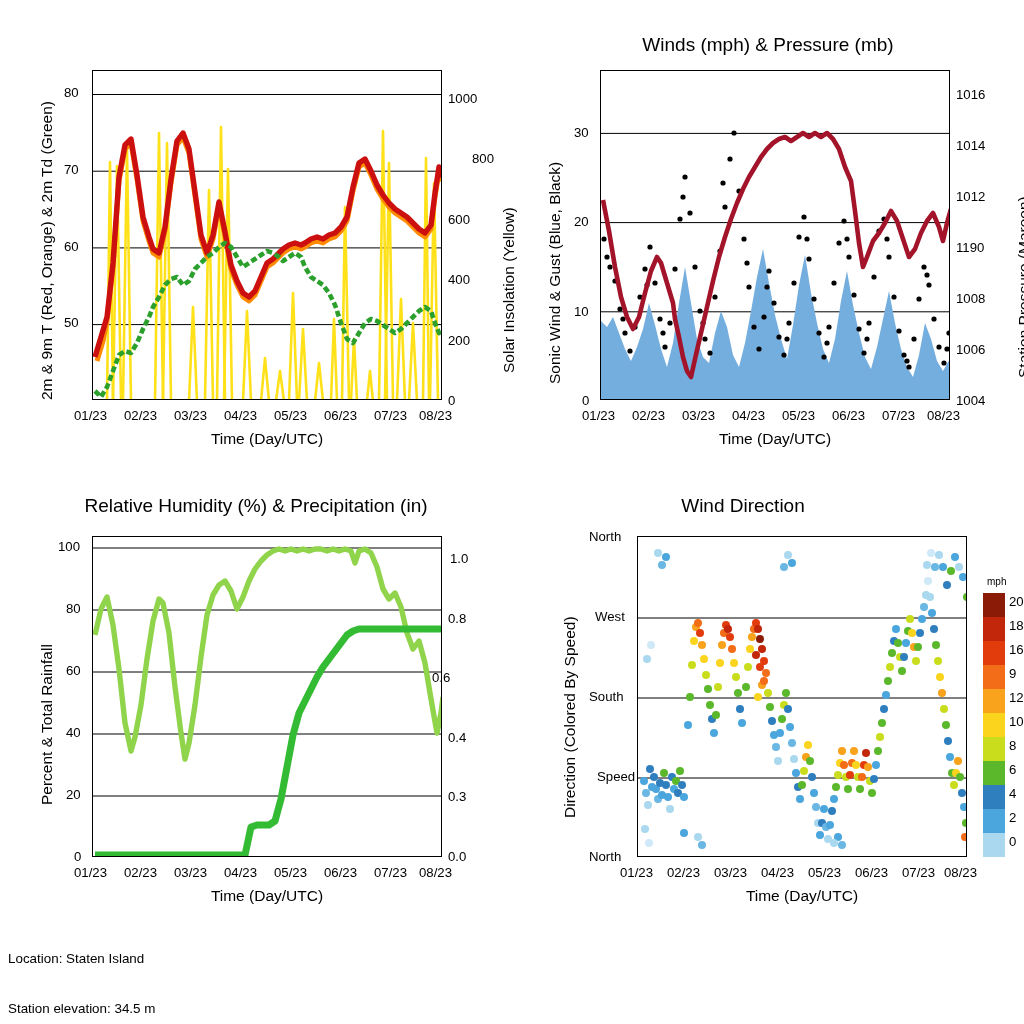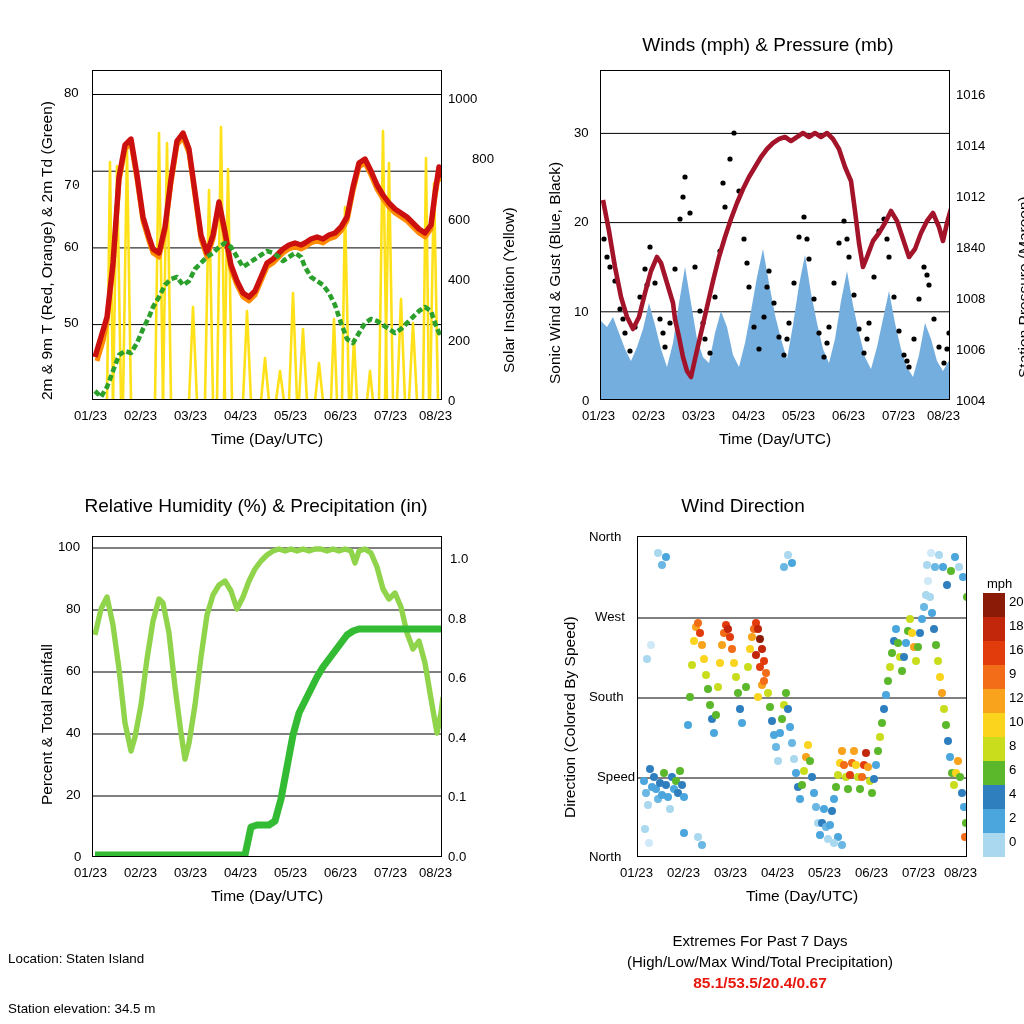--- a/index.html
+++ b/index.html
@@ -63,21 +63,21 @@
     font-size: 15px;
     line-height: 21px;
   }
   .extremes .vals {
     color: #e8160c;
     font-weight: bold;
     font-size: 15.5px;
   }
   .legend-title {
     position: absolute;
-    font-size: 13px;
+    font-size: 10px;
   }
   .legend-tick {
     position: absolute;
     font-size: 13.2px;
   }
 </style>
 </head>
 <body>
 
 <div class="grid">
@@ -125,21 +125,21 @@
         <polyline fill="none" stroke="#ff8c00" stroke-width="5" stroke-linejoin="round" points="4,290 10,270 14,250 20,196 26,110 32,78 38,72 44,108 50,150 56,170 60,182 66,186 72,160 78,112 84,74 90,66 96,82 102,125 108,168 114,186 120,168 126,135 132,165 138,198 144,214 150,226 156,230 162,224 168,210 174,196 180,192 186,186 190,182 196,178 202,176 208,178 212,176 218,172 224,170 230,172 236,168 242,166 248,160 254,150 260,120 266,96 272,92 278,104 284,118 290,128 296,136 302,142 308,146 314,150 320,156 326,162 332,166 338,158 342,126 346,100 350,110"></polyline>
 
         <polyline fill="none" stroke="#cc1010" stroke-width="5.4" stroke-linejoin="round" points="2,286 8,266 14,246 20,192 26,106 32,74 38,68 44,104 50,146 56,166 60,178 66,182 72,156 78,108 84,70 90,62 96,78 102,121 108,164 114,182 120,164 126,131 132,161 138,194 144,210 150,222 156,226 162,220 168,206 174,192 180,188 186,182 190,178 196,174 202,172 208,174 212,172 218,168 224,166 230,168 236,164 242,162 248,156 254,146 260,116 266,92 272,88 278,100 284,114 290,124 296,132 302,138 308,142 314,146 320,152 326,158 332,162 338,154 342,122 346,96 350,106"></polyline>
 
         <polyline fill="none" stroke="#2ca02c" stroke-width="4.6" stroke-linejoin="round" stroke-dasharray="6 3" points="2,320 8,326 14,316 20,300 26,284 32,280 38,282 44,272 50,258 56,246 60,236 66,226 72,214 78,208 84,206 90,214 96,210 102,198 108,192 114,186 120,182 126,176 132,172 138,176 144,186 150,196 156,192 162,188 168,184 174,180 180,182 186,186 190,190 196,186 202,182 208,186 212,196 218,206 224,210 230,214 236,222 242,234 248,252 254,268 260,272 266,262 272,252 278,248 284,250 290,254 296,258 302,262 308,258 314,252 320,246 326,240 332,236 338,240 342,252 346,262 350,258"></polyline>
       </svg>
     </div>
 
     <div class="tick" style="left:64px; top:297px;">50</div>
     <div class="tick" style="left:64px; top:221px;">60</div>
-    <div class="tick" style="left:64px; top:160px;font-family:Liberation Mono, monospace;">70</div>
+    <div class="tick" style="left:64px; top:144px;">70</div>
     <div class="tick" style="left:64px; top:67px;">80</div>
 
     <div class="tick" style="left:448px; top:375px;">0</div>
     <div class="tick" style="left:448px; top:315px;">200</div>
     <div class="tick" style="left:448px; top:254px;">400</div>
     <div class="tick" style="left:448px; top:194px;">600</div>
     <div class="tick" style="left:472px; top:133px;">800</div>
     <div class="tick" style="left:448px; top:73px;">1000</div>
 
     <div class="tick" style="left:74px; top:390px;">01/23</div>
@@ -266,21 +266,21 @@
     </div>
 
     <div class="tick" style="left:70px; top:375px;">0</div>
     <div class="tick" style="left:62px; top:286px;">10</div>
     <div class="tick" style="left:62px; top:196px;">20</div>
     <div class="tick" style="left:62px; top:107px;">30</div>
 
     <div class="tick" style="left:444px; top:375px;">1004</div>
     <div class="tick" style="left:444px; top:324px;">1006</div>
     <div class="tick" style="left:444px; top:273px;">1008</div>
-    <div class="tick" style="left:444px; top:222px;">1840</div>
+    <div class="tick" style="left:444px; top:222px;">1190</div>
     <div class="tick" style="left:444px; top:171px;">1012</div>
     <div class="tick" style="left:444px; top:120px;">1014</div>
     <div class="tick" style="left:444px; top:69px;">1016</div>
 
     <div class="tick" style="left:70px; top:390px;">01/23</div>
     <div class="tick" style="left:120px; top:390px;">02/23</div>
     <div class="tick" style="left:170px; top:390px;">03/23</div>
     <div class="tick" style="left:220px; top:390px;">04/23</div>
     <div class="tick" style="left:270px; top:390px;">05/23</div>
     <div class="tick" style="left:320px; top:390px;">06/23</div>
@@ -312,23 +312,23 @@
     </div>
 
     <div class="tick" style="left:74px; top:354px;">0</div>
     <div class="tick" style="left:66px; top:292px;">20</div>
     <div class="tick" style="left:66px; top:230px;">40</div>
     <div class="tick" style="left:66px; top:168px;">60</div>
     <div class="tick" style="left:66px; top:106px;">80</div>
     <div class="tick" style="left:58px; top:44px;">100</div>
 
     <div class="tick" style="left:448px; top:354px;">0.0</div>
-    <div class="tick" style="left:448px; top:294px;">0.1</div>
+    <div class="tick" style="left:448px; top:294px;">0.3</div>
     <div class="tick" style="left:448px; top:235px;">0.4</div>
-    <div class="tick" style="left:448px; top:175px;">0.6</div>
+    <div class="tick" style="left:432px; top:175px;">0.6</div>
     <div class="tick" style="left:448px; top:116px;">0.8</div>
     <div class="tick" style="left:450px; top:56px;">1.0</div>
 
     <div class="tick" style="left:74px; top:370px;">01/23</div>
     <div class="tick" style="left:124px; top:370px;">02/23</div>
     <div class="tick" style="left:174px; top:370px;">03/23</div>
     <div class="tick" style="left:224px; top:370px;">04/23</div>
     <div class="tick" style="left:274px; top:370px;">05/23</div>
     <div class="tick" style="left:324px; top:370px;">06/23</div>
     <div class="tick" style="left:374px; top:370px;">07/23</div>
@@ -595,19 +595,14 @@
   </div>
 
   <div class="footer" style="left:8px; top:918px;">
     <div>Location: Staten Island</div>
     <div>Station elevation: 34.5 m</div>
     
     
     
   </div>
 
-  <div class="extremes" style="left:560px; top:930px; width:400px;">
-    <div>Extremes For Past 7 Days</div>
-    <div>(High/Low/Max Wind/Total Precipitation)</div>
-    <div class="vals">85.1/53.5/20.4/0.67</div>
-  </div>
 
 </div>
 
 </body></html>

